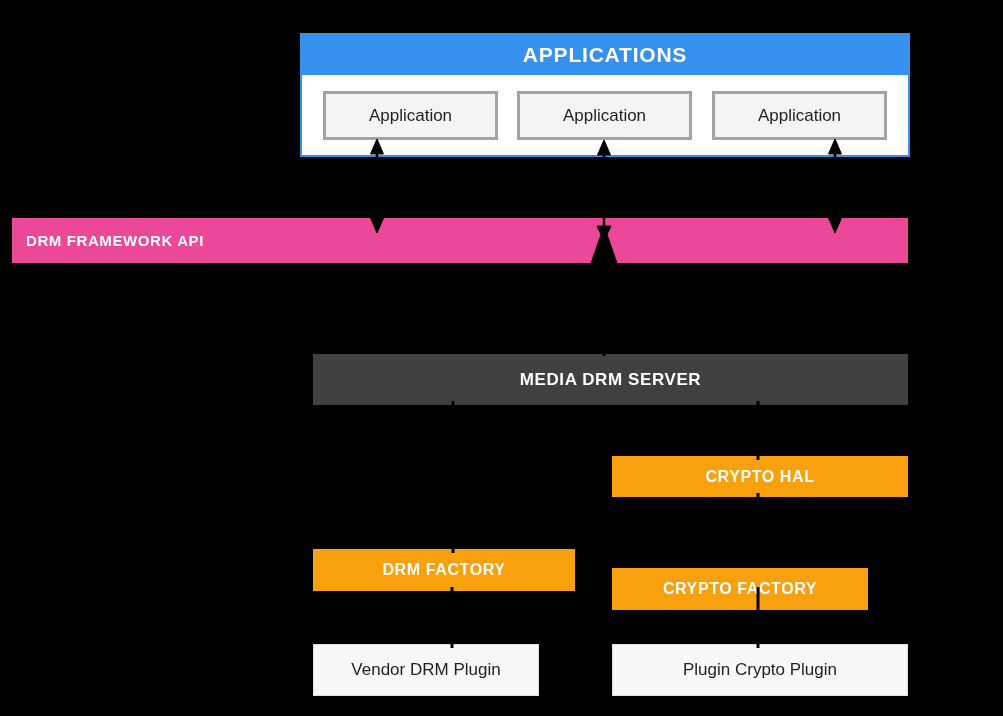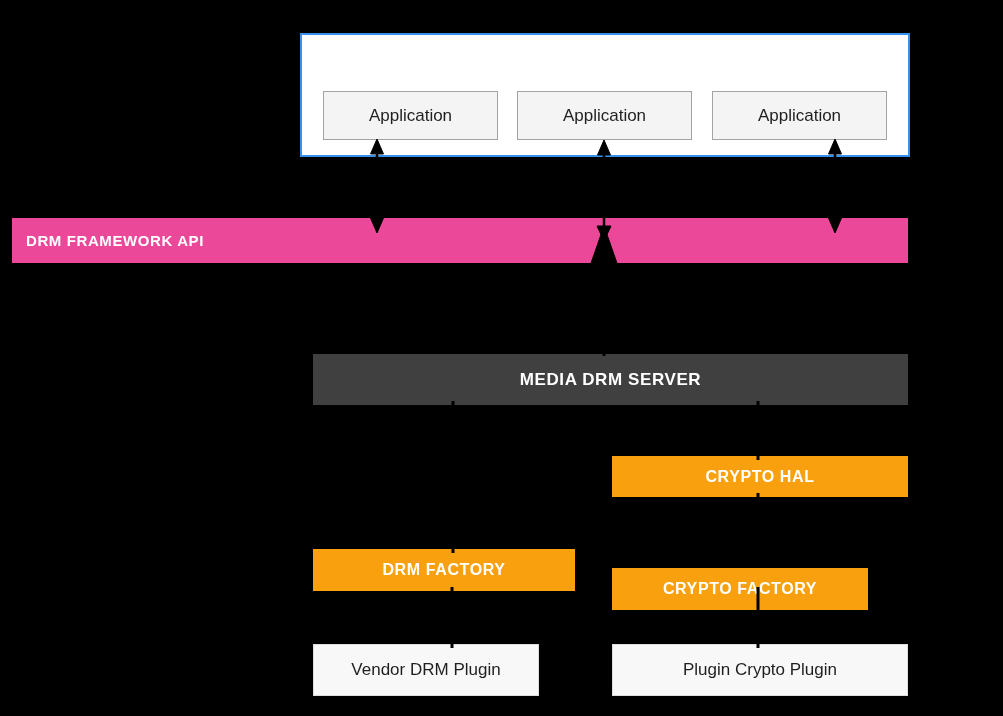--- a/index.html
+++ b/index.html
@@ -30,21 +30,21 @@
     background: #3590ee;
     color: #ffffff;
     font-size: 21px;
     font-weight: 700;
     letter-spacing: 0.8px;
     display: flex; align-items: center; justify-content: center;
   }
   .app-box {
     top: 56px; height: 49px; width: 175px;
     background: #f4f4f4;
-    border: 1px solid #a3a3a3;
+    border: 3px solid #a3a3a3;
     color: #1f1f1f;
     font-size: 17px;
     display: flex; align-items: center; justify-content: center;
   }
   .app-box.b1 { left: 21px; }
   .app-box.b2 { left: 215px; }
   .app-box.b3 { left: 410px; }
 
   
   .framework-bar {
@@ -100,20 +100,23 @@
     left: 0; top: 0; width: 1003px; height: 716px;
     pointer-events: none;
   }
 </style>
 </head>
 <body>
 
 <div class="stage">
 
   <div class="abs apps-container">
+    <div class="abs apps-header">
+      <span>APPLICATIONS</span>
+    </div>
     <div class="abs app-box b1">
       <span>Application</span>
     </div>
     <div class="abs app-box b2">
       <span>Application</span>
     </div>
     <div class="abs app-box b3">
       <span>Application</span>
     </div>
   </div>

